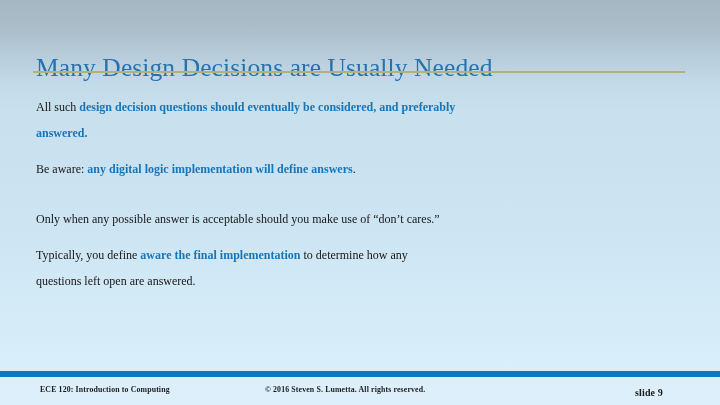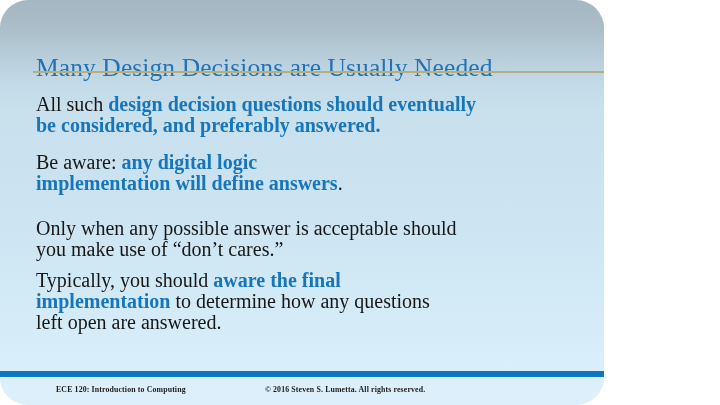--- a/index.html
+++ b/index.html
@@ -7,36 +7,35 @@
     padding: 0;
   }
   body {
     width: 720px;
     height: 405px;
     overflow: hidden;
     font-family: "Liberation Serif", "DejaVu Serif", serif;
   }
   .slide {
     position: relative;
-    width: 604px;
+    width: 720px;
     height: 405px;
     box-sizing: border-box;
     background: linear-gradient(to bottom,
         #a4b7c3 0%,
         #a9bcc7 6%,
         #b6cbd8 13%,
         #c2d9e7 20%,
         #c9e0ed 28%,
         #cae2f0 40%,
         #cde4f2 55%,
         #d2e9f6 72%,
         #d8eefa 88%,
         #ddf1fc 100%);
     overflow: hidden;
-    border-radius: 28px;
   }
 
   
   .title {
     position: absolute;
     left: 36px;
     top: 36px;
     width: 660px;
     font-size: 25.5px;
     line-height: 30px;
@@ -55,33 +54,33 @@
   }
 
   
   .body-block {
     position: absolute;
     left: 36px;
     top: 94px;
     width: 470px;
   }
   .para {
-    font-size: 20px;
-    line-height: 21px;
+    font-size: 12px;
+    line-height: 26px;
     color: #171717;
     margin: 0 0 9px 0;
     text-indent: 0;
   }
   .para:last-child { margin-bottom: 0; }
   .hl {
     color: #1775b9;
     font-weight: bold;
   }
   .p1 { width: 460px; }
-  .p2 { width: 330px; margin-top: 16px; }
+  .p2 { width: 330px; margin-top: 10px; }
   .p3 { width: 450px; margin-top: 24px; }
   .p4 { width: 400px; margin-top: 10px; }
 
   
   .footer-bar {
     position: absolute;
     left: 0;
     top: 371px;
     width: 720px;
     height: 6px;
@@ -90,21 +89,21 @@
   .footer {
     position: absolute;
     left: 0;
     top: 377px;
     width: 720px;
     height: 28px;
     background: #ddeffa;
   }
   .footer-course {
     position: absolute;
-    left: 56px;
+    left: 40px;
     top: 8px;
     font-size: 7.8px;
     font-weight: bold;
     color: #1a1a1a;
     letter-spacing: 0.15px;
   }
   .footer-copyright {
     position: absolute;
     left: 265px;
     top: 8px;
@@ -133,21 +132,21 @@
   <div class="title-rule"></div>
 
   <div class="body-block">
 
     <p class="para p1"><span>All such </span><span class="hl">design decision questions should eventually be considered, and preferably answered.</span></p>
 
     <p class="para p2"><span>Be aware: </span><span class="hl">any digital logic implementation will define answers</span><span>.</span></p>
 
     <p class="para p3"><span>Only when any possible answer is acceptable should you make use of “don’t cares.”</span></p>
 
-    <p class="para p4"><span>Typically, you should </span><span class="hl">aware the final implementation</span><span> to determine how any questions left open are answered.</span></p>
+    <p class="para p4"><span>Typically, you define </span><span class="hl">aware the final implementation</span><span> to determine how any questions left open are answered.</span></p>
 
   </div>
 
   <div class="footer-bar"></div>
 
   <div class="footer">
     <span class="footer-course">ECE 120: Introduction to Computing</span>
     <span class="footer-copyright">© 2016 Steven S. Lumetta.  All rights reserved.</span>
     <span class="footer-slide">slide 9</span>
   </div>

